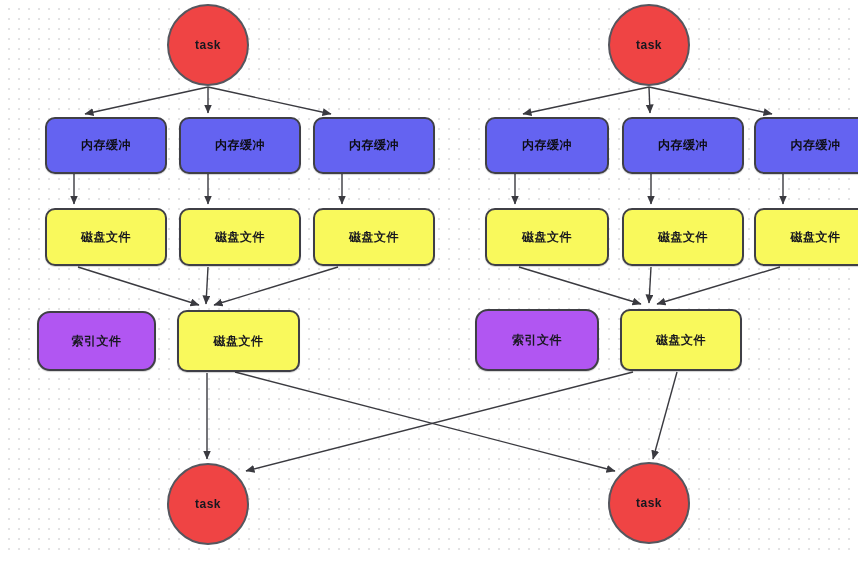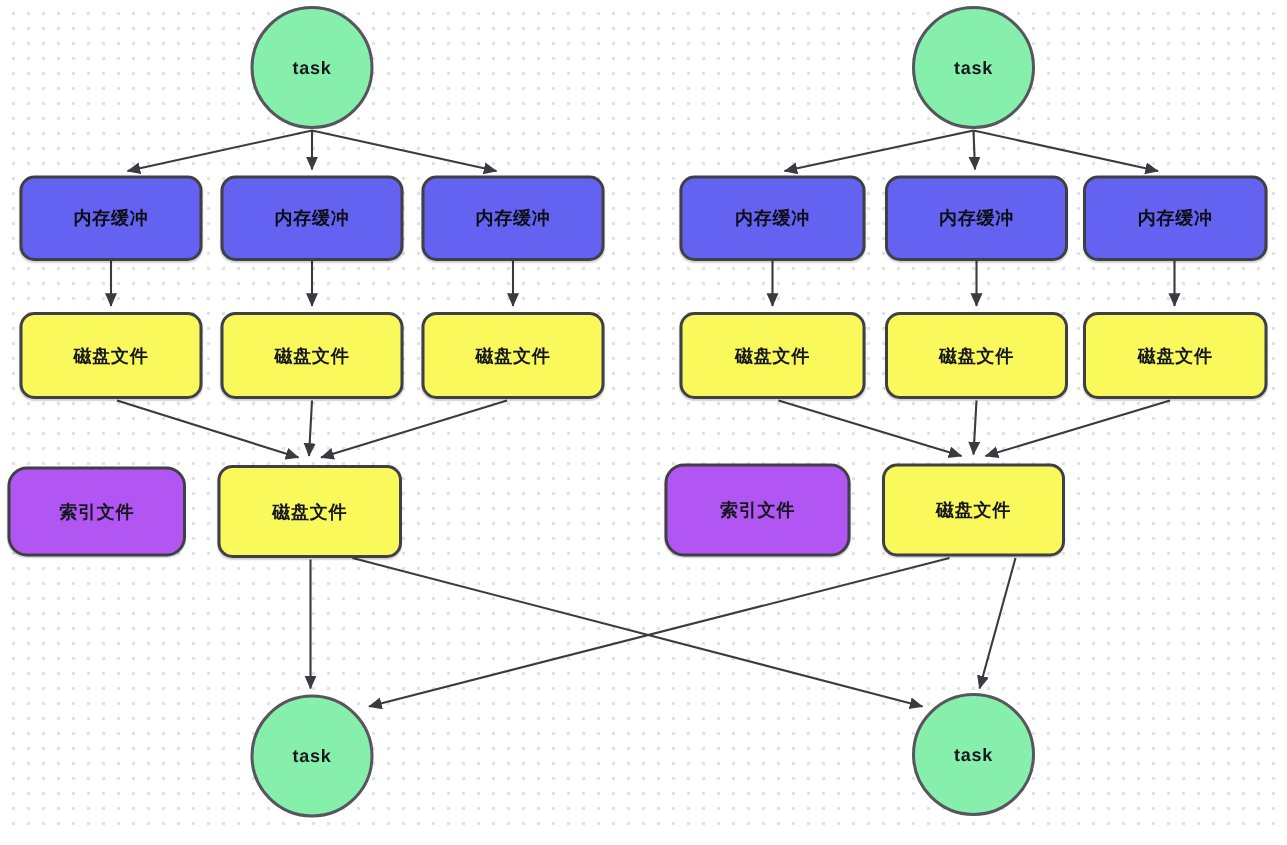--- a/index.html
+++ b/index.html
@@ -31,23 +31,23 @@
     display: flex;
     align-items: center;
     justify-content: center;
     text-align: center;
     border: 2px solid #3f3f46;
     font-size: 12px;
     font-weight: bold;
     color: #17171f;
     letter-spacing: 0.5px;
   }
-  .rect   { border-radius: 10px; box-shadow: 0 1px 1px rgba(0,0,0,0.18); }
+  .rect   { border-radius: 10px; box-shadow: 0 1px 1px rgba(0,0,0,0.18); margin-left: 32px; }
   .circle { border-radius: 50%; border-color: #55565e; }
-  .task   { background: #86efac; }
+  .task   { background: #ef4444; }
   .buffer { background: #6463f1; color: #0d0d16; }
   .disk   { background: #f9f95c; font-family: Liberation Serif, serif; }
   .index  { background: #b156f2; border-radius: 13px; }
 </style>
 </head>
 <body>
 
 <div class="canvas">
   <div class="dot-grid"></div>
 

